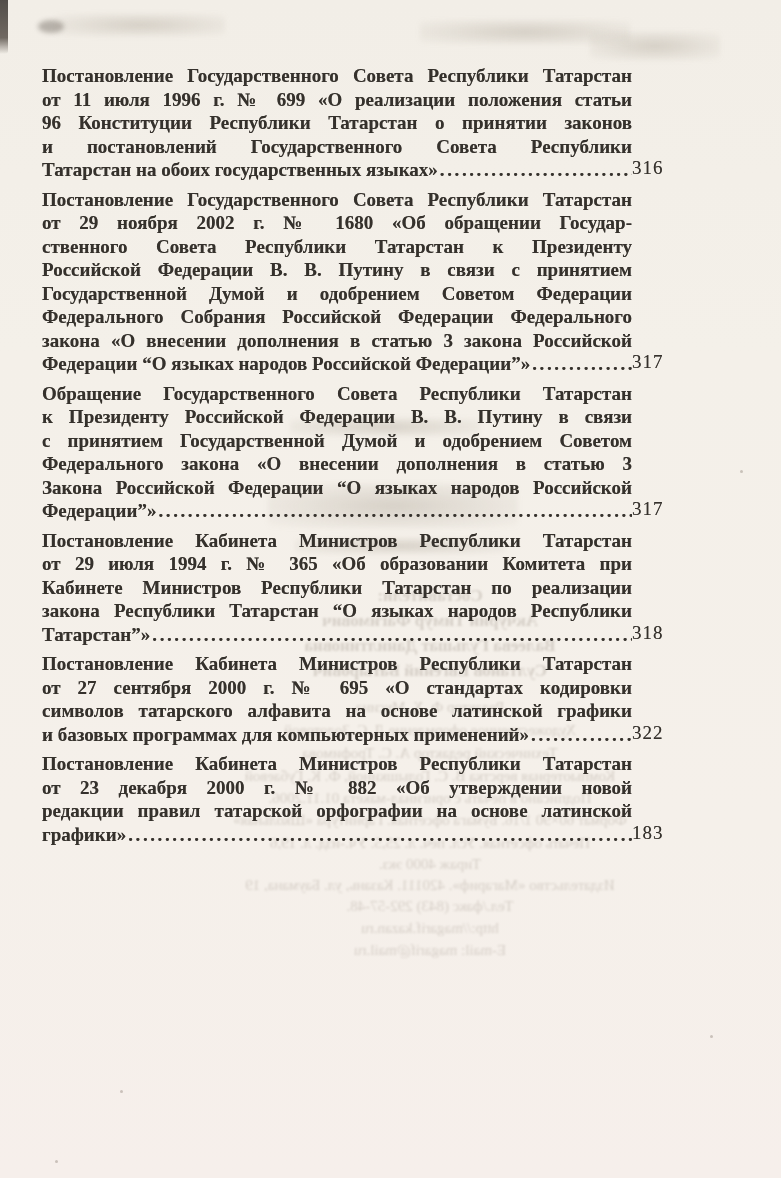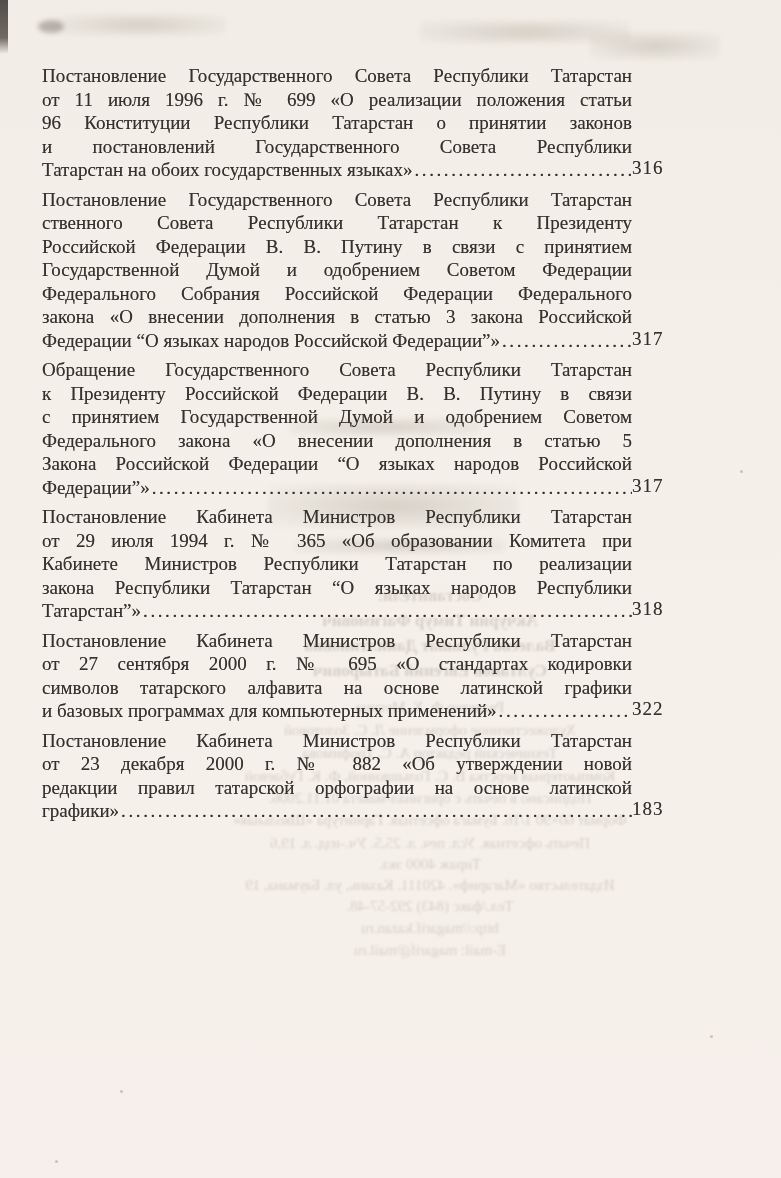--- a/index.html
+++ b/index.html
@@ -15,21 +15,21 @@
 
   
   .toc {
     position: absolute;
     left: 42px; top: 64px; width: 642px;
     color: #35312c;
     font-size: 19px; line-height: 23.5px;
     text-shadow: 0 0 0.5px rgba(53,49,44,0.55);
   }
   .entry { display: flex; align-items: flex-end; margin-bottom: 6px; }
-  .entry-text { width: 590px; }
+  .entry-text { width: 590px; font-weight: bold; }
   .jline { text-align: justify; text-align-last: justify; height: 23.5px; overflow: hidden; }
   .lastline { display: flex; height: 23.5px; overflow: hidden; }
   .tail { white-space: nowrap; }
   .leader {
     flex: 1; overflow: hidden; white-space: nowrap;
     letter-spacing: 2.6px; margin-left: 2px;
   }
   .entry-page {
     width: 52px; text-align: left;
     padding-bottom: 2px; letter-spacing: 1px;
@@ -114,38 +114,39 @@
           <div class="lastline">
             <span class="tail">Татарстан на обоих государственных языках»</span>
             <span class="leader">................................................................................</span>
           </div>
         </div>
         <div class="entry-page">316</div>
       </div>
       <div class="entry">
         <div class="entry-text">
           <div class="jline">Постановление Государственного Совета Республики Татарстан</div>
+          <div class="jline">от 29 ноября 2002 г. № 1680 «Об обращении Государ-</div>
           <div class="jline">ственного Совета Республики Татарстан к Президенту</div>
           <div class="jline">Российской Федерации В. В. Путину в связи с принятием</div>
           <div class="jline">Государственной Думой и одобрением Советом Федерации</div>
           <div class="jline">Федерального Собрания Российской Федерации Федерального</div>
           <div class="jline">закона «О внесении дополнения в статью 3 закона Российской</div>
           <div class="lastline">
             <span class="tail">Федерации “О языках народов Российской Федерации”»</span>
             <span class="leader">................................................................................</span>
           </div>
         </div>
         <div class="entry-page">317</div>
       </div>
       <div class="entry">
         <div class="entry-text">
           <div class="jline">Обращение Государственного Совета Республики Татарстан</div>
           <div class="jline">к Президенту Российской Федерации В. В. Путину в связи</div>
           <div class="jline">с принятием Государственной Думой и одобрением Советом</div>
-          <div class="jline">Федерального закона «О внесении дополнения в статью 5</div>
+          <div class="jline">Федерального закона «О внесении дополнения в статью 3</div>
           <div class="jline">Закона Российской Федерации “О языках народов Российской</div>
           <div class="lastline">
             <span class="tail">Федерации”»</span>
             <span class="leader">........................................................................................................................</span>
           </div>
         </div>
         <div class="entry-page">317</div>
       </div>
       <div class="entry">
         <div class="entry-text">

